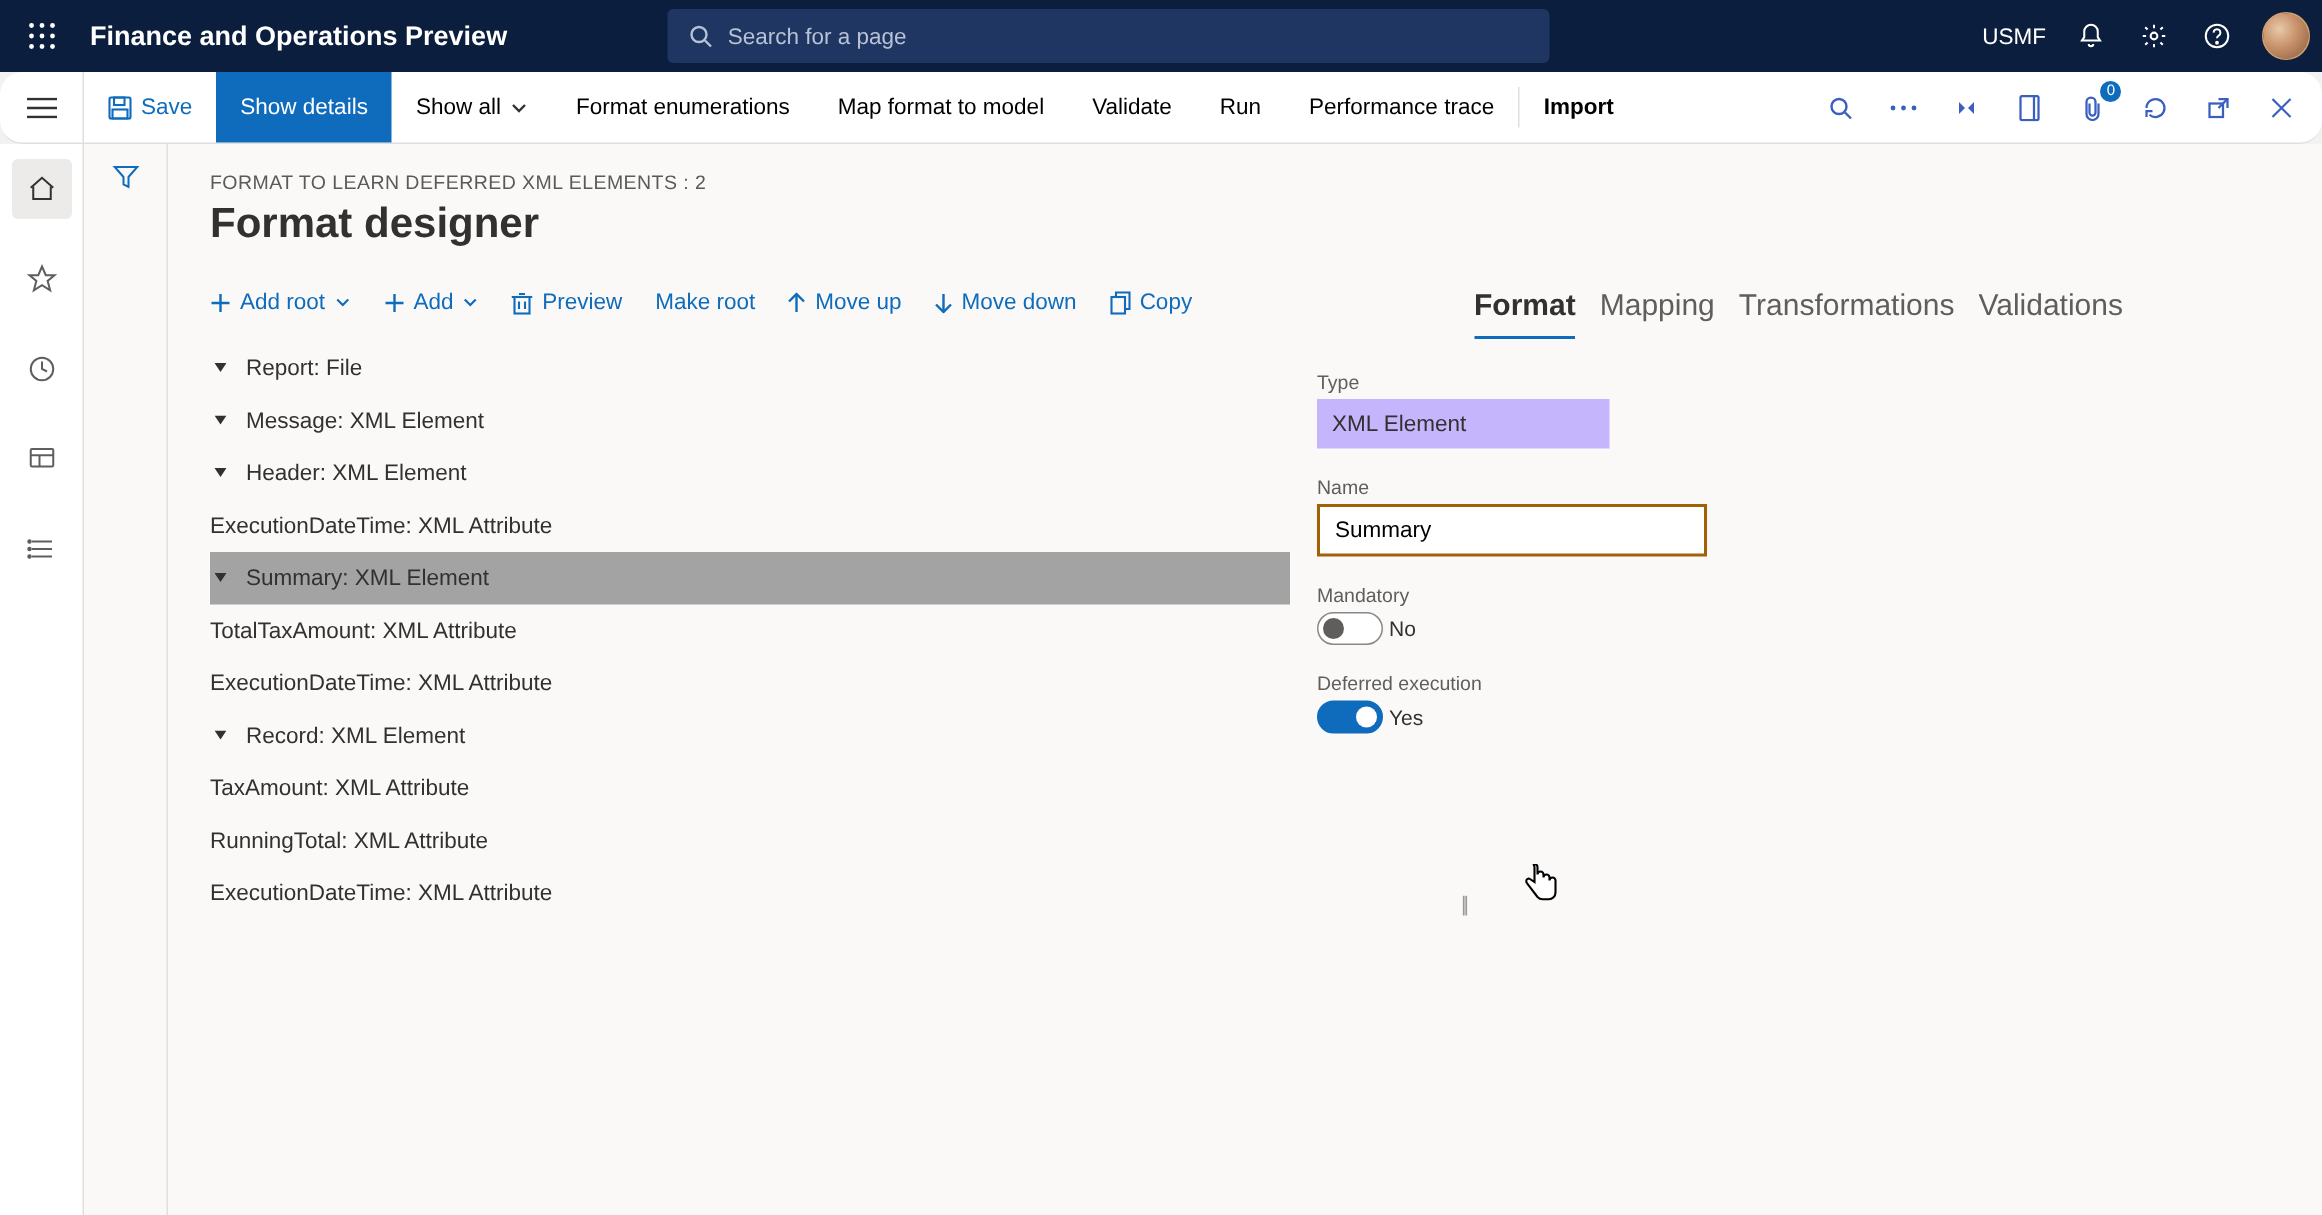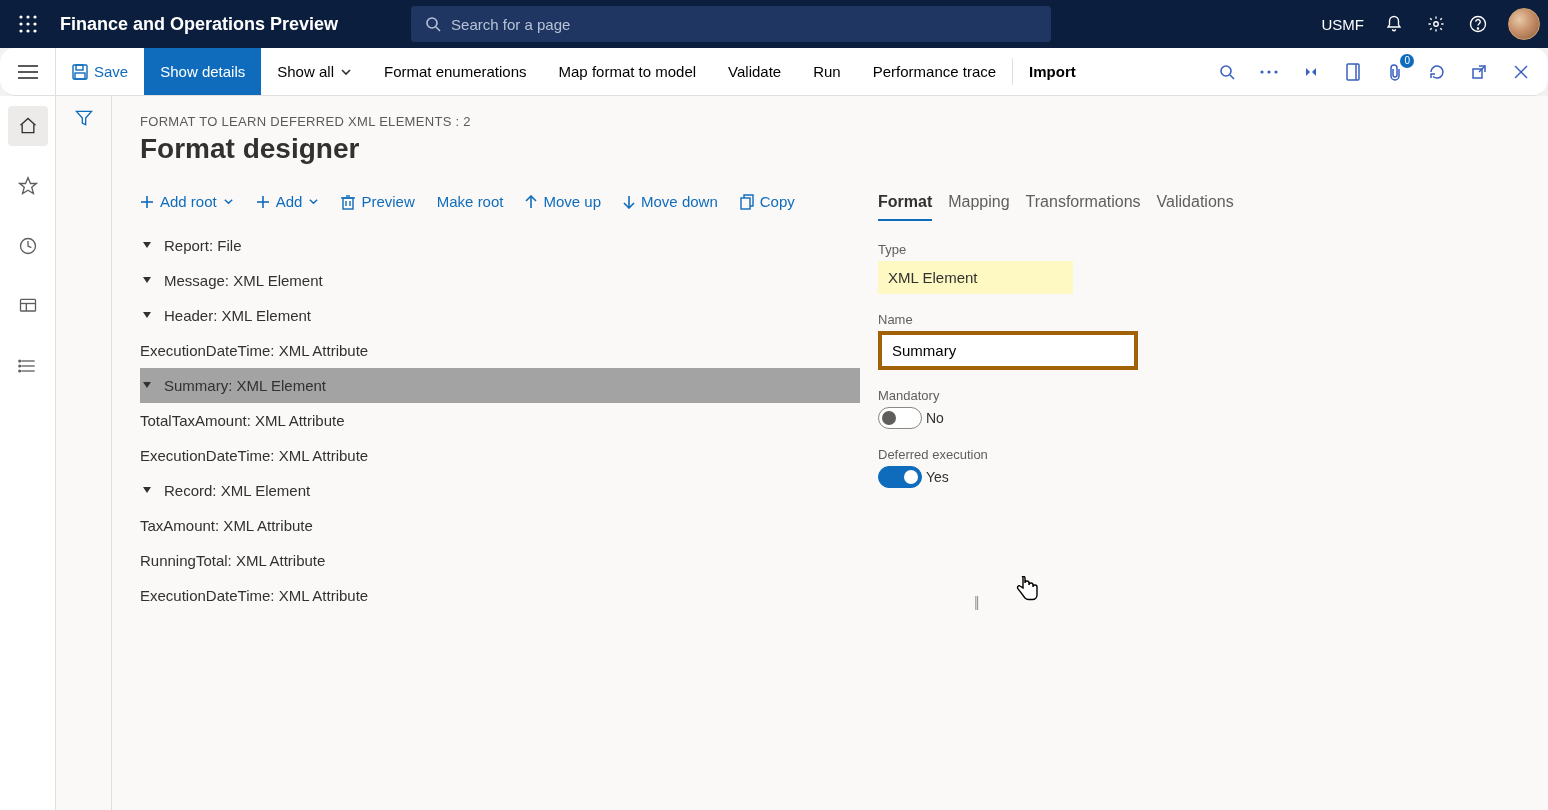--- a/index.html
+++ b/index.html
@@ -3,21 +3,21 @@
 <meta charset="utf-8">
 <style>
 * { box-sizing: border-box; margin: 0; padding: 0; }
 body { font-family: "Segoe UI", Arial, sans-serif; font-size: 14px; color: #323130; background: #f3f2f1; width: 1548px; height: 810px; overflow: hidden; }
 
 
 .topbar { background: #0b1e3d; color: #fff; height: 48px; display: flex; align-items: center; padding: 0 8px; }
 .waffle { width: 40px; height: 40px; display: flex; align-items: center; justify-content: center; }
 .waffle svg { display: block; }
 .brand { font-size: 18px; font-weight: 600; margin-left: 12px; }
-.searchbox { margin-left: 73px; width: 640px; height: 36px; background: #1e3661; border-radius: 4px; display: flex; align-items: center; padding: 0 14px; color: #b7c2d6; font-size: 15px; }
+.searchbox { margin-left: 107px; width: 588px; height: 36px; background: #1e3661; border-radius: 4px; display: flex; align-items: center; padding: 0 14px; color: #b7c2d6; font-size: 15px; }
 .searchbox svg { margin-right: 10px; }
 .top-right { margin-left: auto; display: flex; align-items: center; gap: 18px; font-size: 15px; }
 .top-icon { width: 24px; height: 24px; display: flex; align-items: center; justify-content: center; }
 .avatar { width: 32px; height: 32px; border-radius: 50%; background: radial-gradient(circle at 35% 35%, #e8c9a8 0%, #c7906a 45%, #8a5a3a 100%); border: 1px solid #d0a070; }
 
 
 .cmdbar { background: #fff; height: 48px; border-bottom: 1px solid #e1dfdd; display: flex; align-items: stretch; border-radius: 15px; }
 .hamburger { width: 56px; display: flex; align-items: center; justify-content: center; border-right: 1px solid #e1dfdd; }
 .cmdbar .btn { display: flex; align-items: center; padding: 0 16px; font-size: 15px; border-right: none; cursor: pointer; background: transparent; border: none; }
 .cmdbar .btn.save { color: #0f6cbd; }
@@ -56,28 +56,28 @@
 
 
 .tree { font-size: 15px; color: #323130; }
 .tree .row { display: flex; align-items: center; height: 35px; padding-left: 0; }
 .tree .arrow { width: 14px; height: 14px; margin-right: 10px; display: inline-flex; align-items: center; justify-content: center; }
 .tree .arrow svg { display: block; }
 .tree .row.selected { background: #a3a3a3; }
 .ind1 { padding-left: 12px; } .ind2 { padding-left: 30px; } .ind3 { padding-left: 48px; } .ind4 { padding-left: 78px; }
 
 
-.tabs { display: flex; gap: 16px; font-size: 16px; color: #605e5c; border-bottom: 1px solid transparent; margin-bottom: 20px; }
+.tabs { display: flex; gap: 16px; font-size: 20px; color: #605e5c; border-bottom: 1px solid transparent; margin-bottom: 20px; justify-content: center; }
 .tabs .tab { padding-bottom: 8px; cursor: pointer; }
 .tabs .tab.active { color: #323130; font-weight: 600; border-bottom: 2px solid #0f6cbd; }
 
 .field-label { font-size: 13px; color: #605e5c; margin-bottom: 4px; }
 .field-group { margin-bottom: 18px; }
-.readonly-box { background: #fef9c3; padding: 8px 10px; width: 195px; font-size: 15px; }
-.text-input { border: 4px solid #a16207; background: #fff; padding: 7px 10px; font-size: 15px; width: 260px; }
+.readonly-box { background: #c4b5fd; padding: 8px 10px; width: 195px; font-size: 15px; }
+.text-input { border: 2px solid #a16207; background: #fff; padding: 7px 10px; font-size: 15px; width: 260px; }
 
 
 .toggle-row { display: flex; align-items: center; gap: 4px; }
 .toggle { width: 44px; height: 22px; border-radius: 11px; border: 1px solid #8a8886; position: relative; background: #fff; }
 .toggle .knob { width: 14px; height: 14px; border-radius: 50%; background: #605e5c; position: absolute; top: 3px; left: 3px; }
 .toggle.on { background: #0f6cbd; border-color: #0f6cbd; }
 .toggle.on .knob { background: #fff; left: auto; right: 3px; }
 
 .cursor-hand { position: absolute; left: 902px; top: 480px; pointer-events: none; }
 .splitter { position: absolute; left: 862px; top: 498px; color: #999; font-size: 14px; letter-spacing: -2px; }

